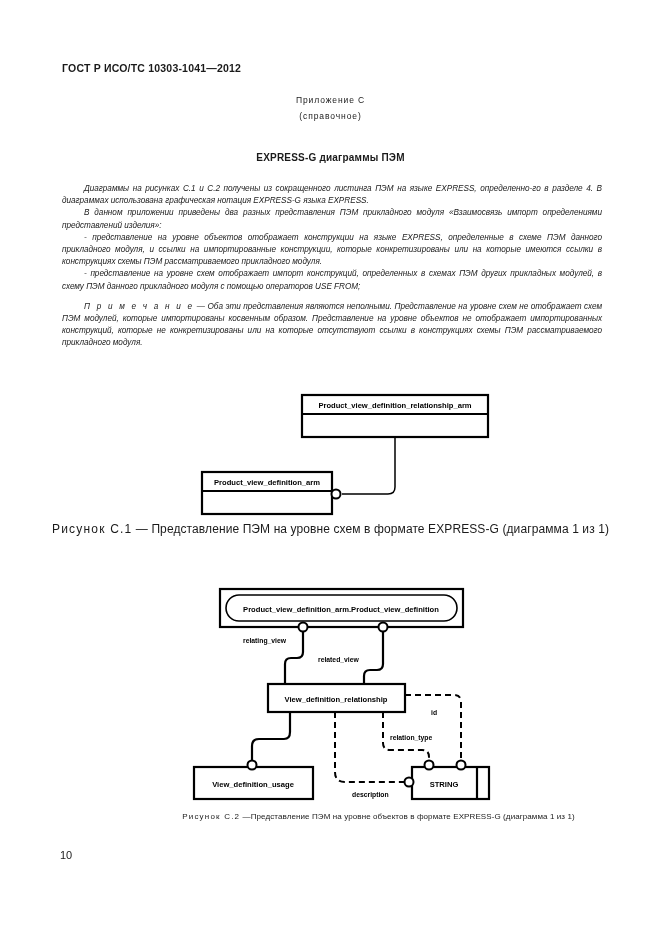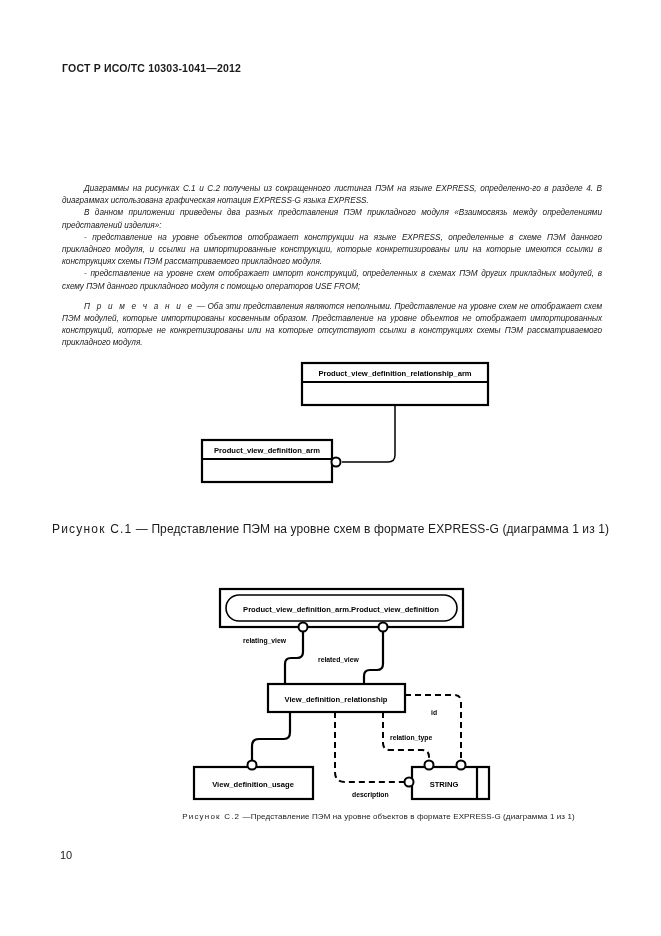--- a/index.html
+++ b/index.html
@@ -85,21 +85,21 @@
     text-indent: 22px;
   }
   .sp-note {
     letter-spacing: 2.1px;
   }
 
   
   .fig1 {
     position: absolute;
     left: 190px;
-    top: 355px;
+    top: 387px;
     width: 310px;
     height: 135px;
   }
   .fig1-caption {
     position: absolute;
     left: 0;
     top: 522px;
     width: 661px;
     text-align: center;
     font-size: 12px;
@@ -151,25 +151,28 @@
     fill: #000000;
   }
 </style>
 </head>
 <body>
 
 <div class="page">
 
   <div class="doc-header">ГОСТ Р ИСО/ТС 10303-1041—2012</div>
 
-
+  <div class="annex-label">Приложение С</div>
+  <div class="annex-sub">(справочное)</div>
+
+  <div class="section-title">EXPRESS-G диаграммы ПЭМ</div>
 
   <div class="body-text">
     <p>Диаграммы на рисунках С.1 и С.2 получены из сокращенного листинга ПЭМ на языке EXPRESS, определенно-го в разделе 4. В диаграммах использована графическая нотация EXPRESS-G языка EXPRESS.</p>
-    <p>В данном приложении приведены два разных представления ПЭМ прикладного модуля «Взаимосвязь между определениями представлений изделия»:</p>
+    <p>В данном приложении приведены два разных представления ПЭМ прикладного модуля «Взаимосвязь импорт определениями представлений изделия»:</p>
     <p class="dash">- представление на уровне объектов отображает конструкции на языке EXPRESS, определенные в схеме ПЭМ данного прикладного модуля, и ссылки на импортированные конструкции, которые конкретизированы или на которые имеются ссылки в конструкциях схемы ПЭМ рассматриваемого прикладного модуля.</p>
     <p class="dash">- представление на уровне схем отображает импорт конструкций, определенных в схемах ПЭМ других прикладных модулей, в схему ПЭМ данного прикладного модуля с помощью операторов USE FROM;</p>
     <p class="note"><span class="sp-note">П р и м е ч а н и е</span><span> — Оба эти представления являются неполными. Представление на уровне схем не отображает схем ПЭМ модулей, которые импортированы косвенным образом. Представление на уровне объектов не отображает импортированных конструкций, которые не конкретизированы или на которые отсутствуют ссылки в конструкциях схемы ПЭМ рассматриваемого прикладного модуля.</span></p>
   </div>
 
   <div class="fig1">
     <svg width="310" height="135" viewBox="0 0 310 135">
 
       <g>
         <rect class="bx" x="112" y="8" width="186" height="42"></rect>

